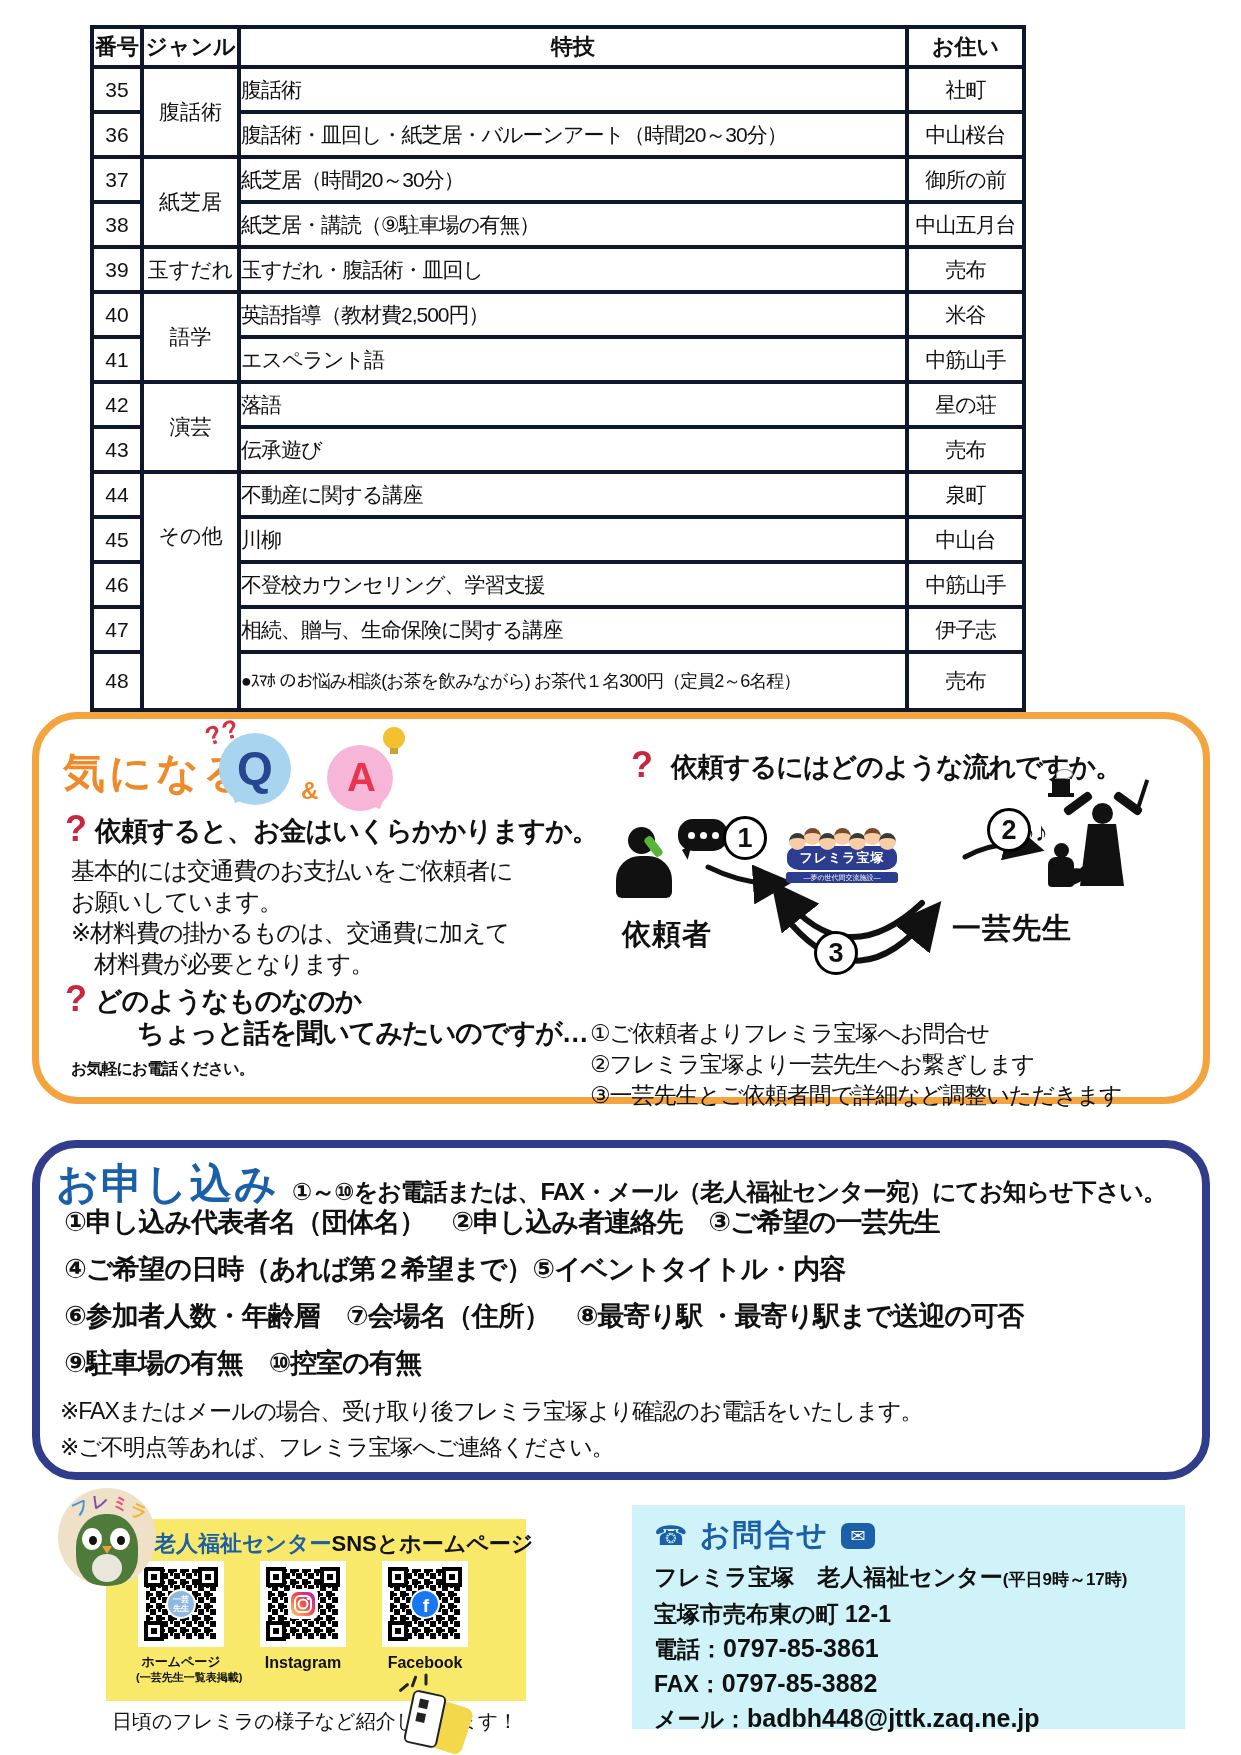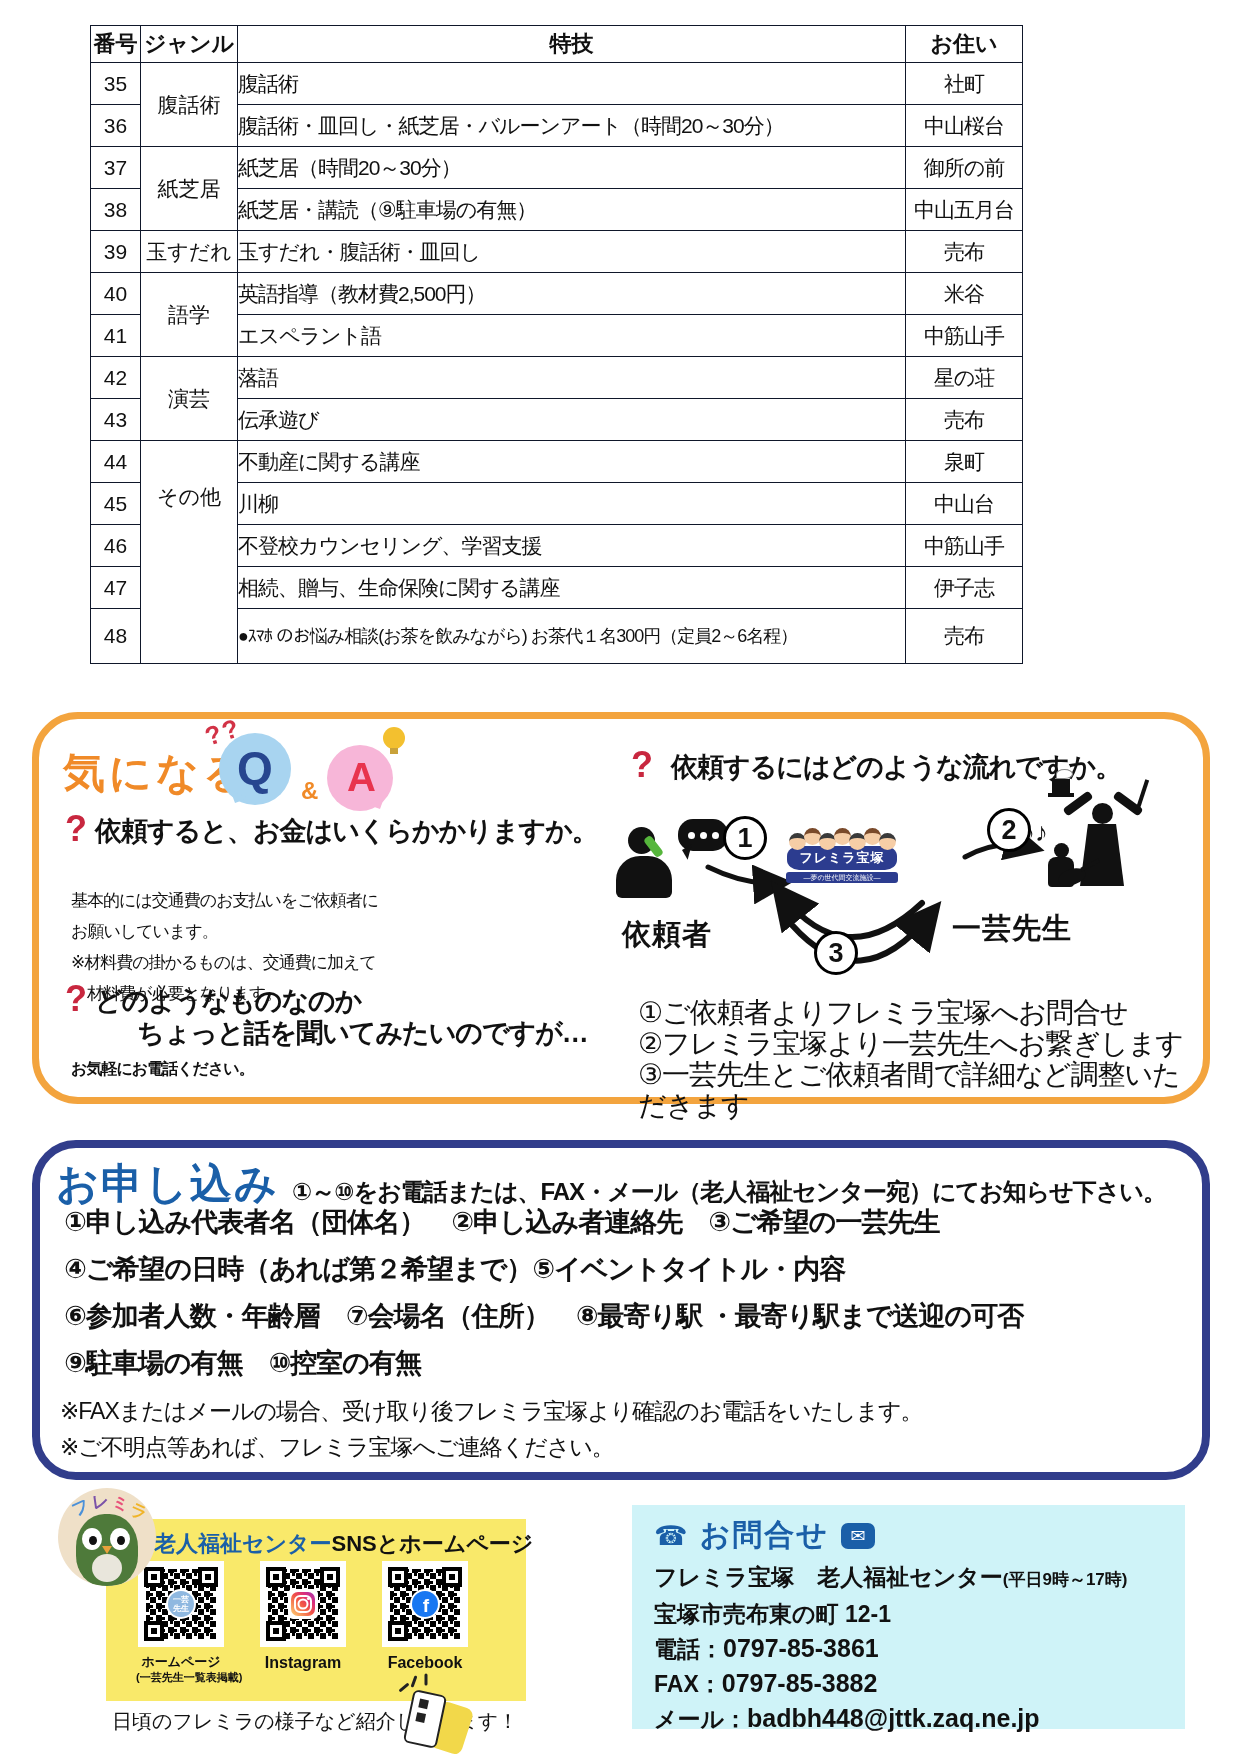--- a/index.html
+++ b/index.html
@@ -2,21 +2,21 @@
 <html><head>
 <meta charset="utf-8">
 <style>
   html,body{margin:0;padding:0;background:#fff;}
   .page{position:relative;width:1241px;height:1755px;background:#fff;overflow:hidden;
         font-family:"Liberation Sans","DejaVu Sans",sans-serif;color:#111;}
   .abs{position:absolute;}
 
   
   .skills-table{position:absolute;left:90px;top:25px;width:932px;border-collapse:collapse;table-layout:fixed;}
-  .skills-table th,.skills-table td{border:1px solid #0f172a;padding:0;overflow:hidden;white-space:nowrap;}
+  .skills-table th,.skills-table td{border:4px solid #0f172a;padding:0;overflow:hidden;white-space:nowrap;}
   .skills-table th{font-size:22px;font-weight:700;height:36px;text-align:center;}
   .skills-table td{font-size:21px;height:41px;}
   .c-no{text-align:center;font-size:20px;}
   .c-genre{text-align:center;font-size:21px;}
   .c-skill{text-align:left;padding:0 5px;letter-spacing:-1px;}
   .c-res{text-align:center;letter-spacing:-1px;}
   .skills-table tbody tr:last-child td{height:54px;}
   .skills-table tbody tr:last-child .c-skill{font-size:18px;letter-spacing:-1px;}
 
   
@@ -29,21 +29,21 @@
   .q-marks{left:166px;top:-2px;font-size:26px;font-weight:800;color:#D23246;transform:rotate(-18deg);letter-spacing:2px;}
   .qa-amp{left:262px;top:58px;font-size:24px;font-weight:800;color:#F08A28;}
   .a-bubble{left:288px;top:26px;width:66px;height:66px;background:#F7B6D8;border-radius:50%;}
   .a-bubble::after{content:"";position:absolute;right:4px;bottom:-7px;border:9px solid transparent;border-top-color:#F7B6D8;transform:rotate(-25deg);}
   .a-letter{position:absolute;left:20px;top:10px;font-size:40px;font-weight:800;color:#E8344E;}
   .bulb{left:344px;top:8px;width:22px;height:22px;background:#F3C02F;border-radius:50%;}
   .bulb::after{content:"";position:absolute;left:7px;top:21px;width:8px;height:6px;background:#C9A23A;}
   .qmark{font-size:36px;font-weight:800;color:#C8273F;line-height:1;}
   .qa-q1{left:26px;top:92px;display:flex;gap:8px;align-items:flex-start;}
   .qa-qtext{font-size:27px;font-weight:800;color:#111;line-height:1.2;padding-top:4px;letter-spacing:-1px;}
-  .qa-a1{left:32px;top:136px;font-size:17px;line-height:31px;letter-spacing:-1px;margin-top:30px;}
+  .qa-a1{left:32px;top:136px;font-size:24px;line-height:31px;letter-spacing:-1px;}
   .qa-q2{left:26px;top:262px;display:flex;gap:8px;align-items:flex-start;}
   .q2-l2{margin-left:42px;}
   .qa-a2{left:32px;top:340px;font-size:16px;letter-spacing:-1px;font-weight:bold;}
 
   .qa-q3{left:592px;top:28px;display:flex;gap:18px;align-items:flex-start;}
 
   
   .flow{position:absolute;left:521px;top:64px;width:640px;height:220px;}
   .flow-svg{position:absolute;left:0;top:0;}
   .p-icon{left:56px;top:44px;width:70px;height:86px;}
@@ -76,21 +76,21 @@
   .t-brim{position:absolute;left:-4px;top:6px;width:26px;height:4px;background:#111;}
   .t-dove{position:absolute;left:4px;top:-18px;width:15px;height:8px;background:#fff;border:1px solid #888;border-radius:60% 60% 60% 0;}
   .t-cane{position:absolute;left:88px;top:-8px;width:4px;height:34px;background:#111;transform:rotate(18deg);}
   .g-head{position:absolute;left:2px;top:56px;width:15px;height:15px;background:#111;border-radius:50%;}
   .g-body{position:absolute;left:-4px;top:70px;width:26px;height:30px;background:#111;border-radius:8px 8px 4px 4px;}
   .g-guitar{position:absolute;left:6px;top:82px;width:28px;height:16px;background:#111;border-radius:50%;transform:rotate(-18deg);}
   .g-neck{position:absolute;left:28px;top:76px;width:20px;height:4px;background:#111;transform:rotate(-28deg);}
   .flow-label{font-size:29px;font-weight:800;color:#111;z-index:2;letter-spacing:1px;}
   .lbl-req{left:62px;top:132px;}
   .lbl-tea{left:392px;top:126px;}
-  .flow-steps{left:551px;top:278px;font-size:28px;line-height:31px;letter-spacing:-1px;margin-left:48px;}
+  .flow-steps{left:551px;top:299px;font-size:23px;line-height:31px;letter-spacing:-1px;}
 
   
   .apply-box{position:absolute;left:32px;top:1140px;width:1178px;height:340px;box-sizing:border-box;
              border:8px solid #313D8B;border-radius:44px;background:#fff;}
   .apply-title{left:16px;top:8px;font-size:42px;font-weight:800;color:#1A5FA8;letter-spacing:2px;}
   .apply-sub{left:252px;top:28px;font-size:24px;font-weight:800;letter-spacing:-1px;}
   .apply-line{left:24px;font-size:27px;font-weight:700;letter-spacing:-1px;white-space:nowrap;}
   .al0{top:56px;} .al1{top:103px;} .al2{top:150px;} .al3{top:197px;}
   .apply-note{left:20px;font-size:23px;letter-spacing:-1px;white-space:nowrap;}
   .an0{top:248px;} .an1{top:284px;}

